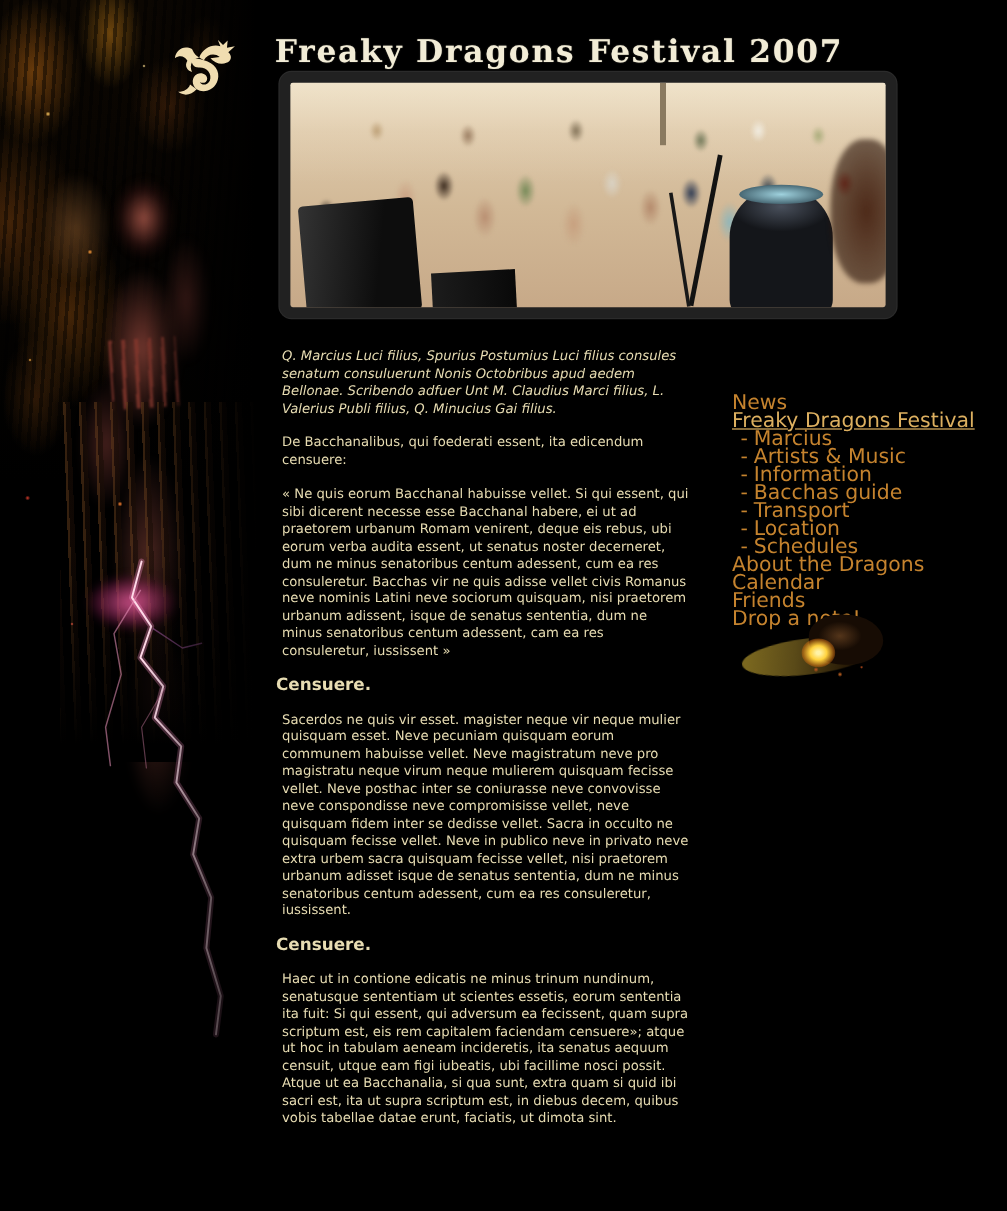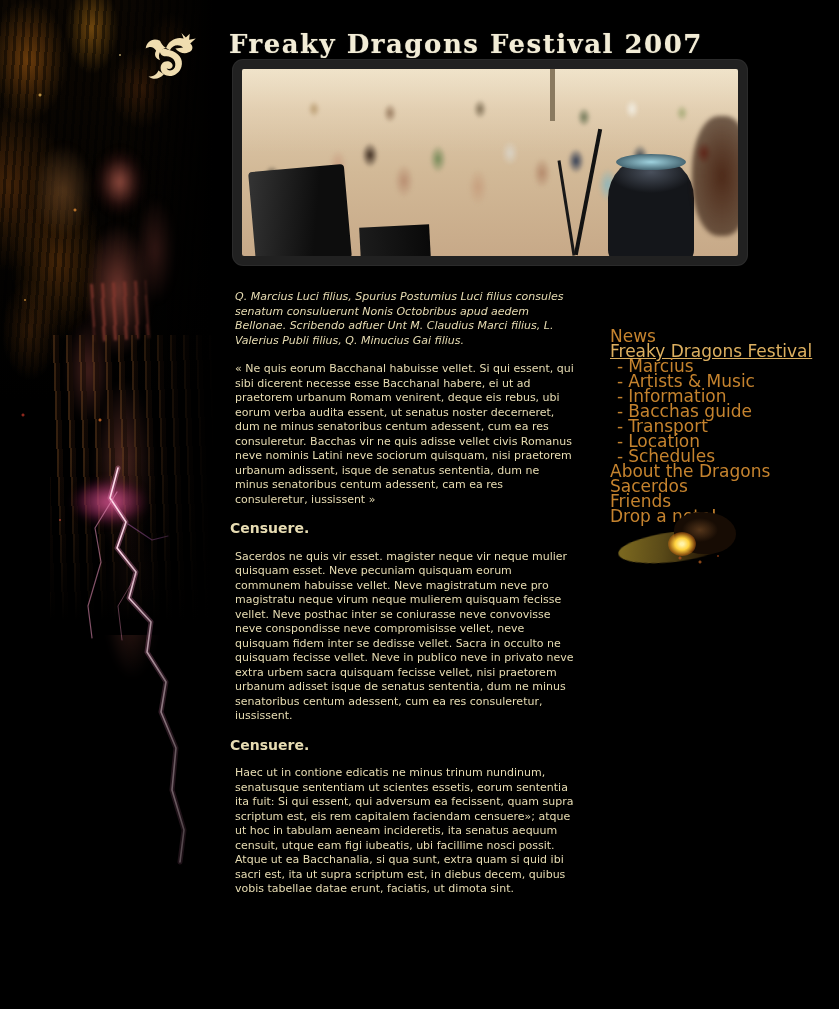--- a/index.html
+++ b/index.html
@@ -185,39 +185,40 @@
       <div class="micstand1"></div>
       <div class="micstand2"></div>
       <div class="drum"></div>
       <div class="drumtop"></div>
       <div class="fg-arm"></div>
     </div>
   </div>
 
   <div id="main-text">
     <p class="italic">Q. Marcius Luci filius, Spurius Postumius Luci filius consules senatum consuluerunt Nonis Octobribus apud aedem Bellonae. Scribendo adfuer Unt M. Claudius Marci filius, L. Valerius Publi filius, Q. Minucius Gai filius.</p>
+    <p class="normal">De Bacchanalibus, qui foederati essent, ita edicendum censuere:</p>
     <p class="normal">« Ne quis eorum Bacchanal habuisse vellet. Si qui essent, qui sibi dicerent necesse esse Bacchanal habere, ei ut ad praetorem urbanum Romam venirent, deque eis rebus, ubi eorum verba audita essent, ut senatus noster decerneret, dum ne minus senatoribus centum adessent, cum ea res consuleretur. Bacchas vir ne quis adisse vellet civis Romanus neve nominis Latini neve sociorum quisquam, nisi praetorem urbanum adissent, isque de senatus sententia, dum ne minus senatoribus centum adessent, cam ea res consuleretur, iussissent »</p>
     <p class="heading">Censuere.</p>
     <p class="normal">Sacerdos ne quis vir esset. magister neque vir neque mulier quisquam esset. Neve pecuniam quisquam eorum communem habuisse vellet. Neve magistratum neve pro magistratu neque virum neque mulierem quisquam fecisse vellet. Neve posthac inter se coniurasse neve convovisse neve conspondisse neve compromisisse vellet, neve quisquam fidem inter se dedisse vellet. Sacra in occulto ne quisquam fecisse vellet. Neve in publico neve in privato neve extra urbem sacra quisquam fecisse vellet, nisi praetorem urbanum adisset isque de senatus sententia, dum ne minus senatoribus centum adessent, cum ea res consuleretur, iussissent.</p>
     <p class="heading">Censuere.</p>
     <p class="normal">Haec ut in contione edicatis ne minus trinum nundinum, senatusque sententiam ut scientes essetis, eorum sententia ita fuit: Si qui essent, qui adversum ea fecissent, quam supra scriptum est, eis rem capitalem faciendam censuere»; atque ut hoc in tabulam aeneam incideretis, ita senatus aequum censuit, utque eam figi iubeatis, ubi facillime nosci possit. Atque ut ea Bacchanalia, si qua sunt, extra quam si quid ibi sacri est, ita ut supra scriptum est, in diebus decem, quibus vobis tabellae datae erunt, faciatis, ut dimota sint.</p>
   </div>
 
   <div id="nav">
     <div class="nav-item"><span>News</span></div>
     <div class="nav-item active"><span>Freaky Dragons Festival</span></div>
     <div class="nav-item sub"><span class="dash">-</span><span>Marcius</span></div>
     <div class="nav-item sub"><span class="dash">-</span><span>Artists &amp; Music</span></div>
     <div class="nav-item sub"><span class="dash">-</span><span>Information</span></div>
     <div class="nav-item sub"><span class="dash">-</span><span>Bacchas guide</span></div>
     <div class="nav-item sub"><span class="dash">-</span><span>Transport</span></div>
     <div class="nav-item sub"><span class="dash">-</span><span>Location</span></div>
     <div class="nav-item sub"><span class="dash">-</span><span>Schedules</span></div>
     <div class="nav-item"><span>About the Dragons</span></div>
-    <div class="nav-item"><span>Sacerdos</span></div>
+    <div class="nav-item"><span>Calendar</span></div>
     <div class="nav-item"><span>Friends</span></div>
     <div class="nav-item"><span>Drop a note!</span></div>
   </div>
 
   <div id="lamp">
     <div class="lamp-dish"></div>
     <div class="lamp-lump"></div>
     <div class="lamp-flame"></div>
     <div class="lamp-embers"></div>
   </div>

